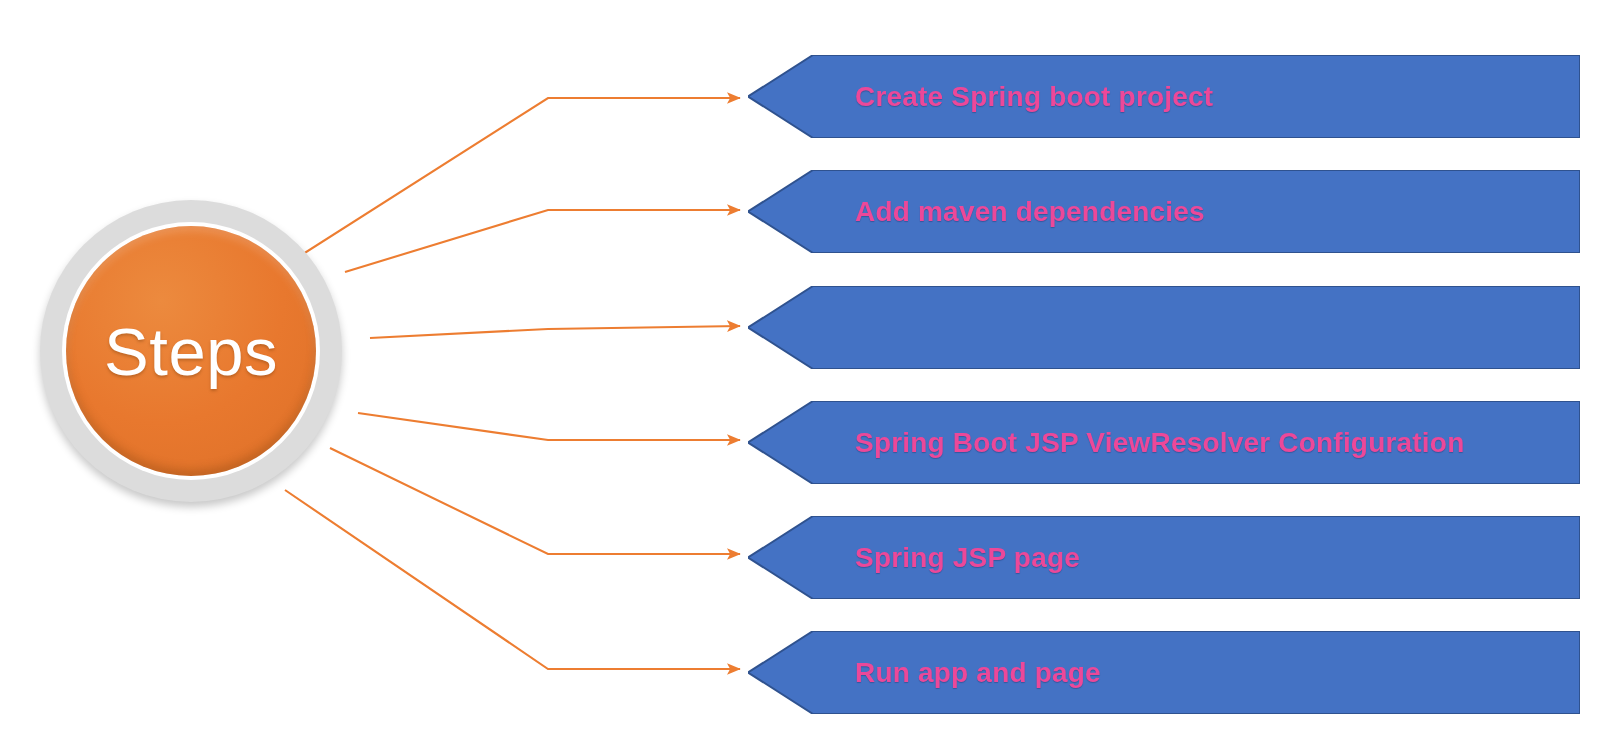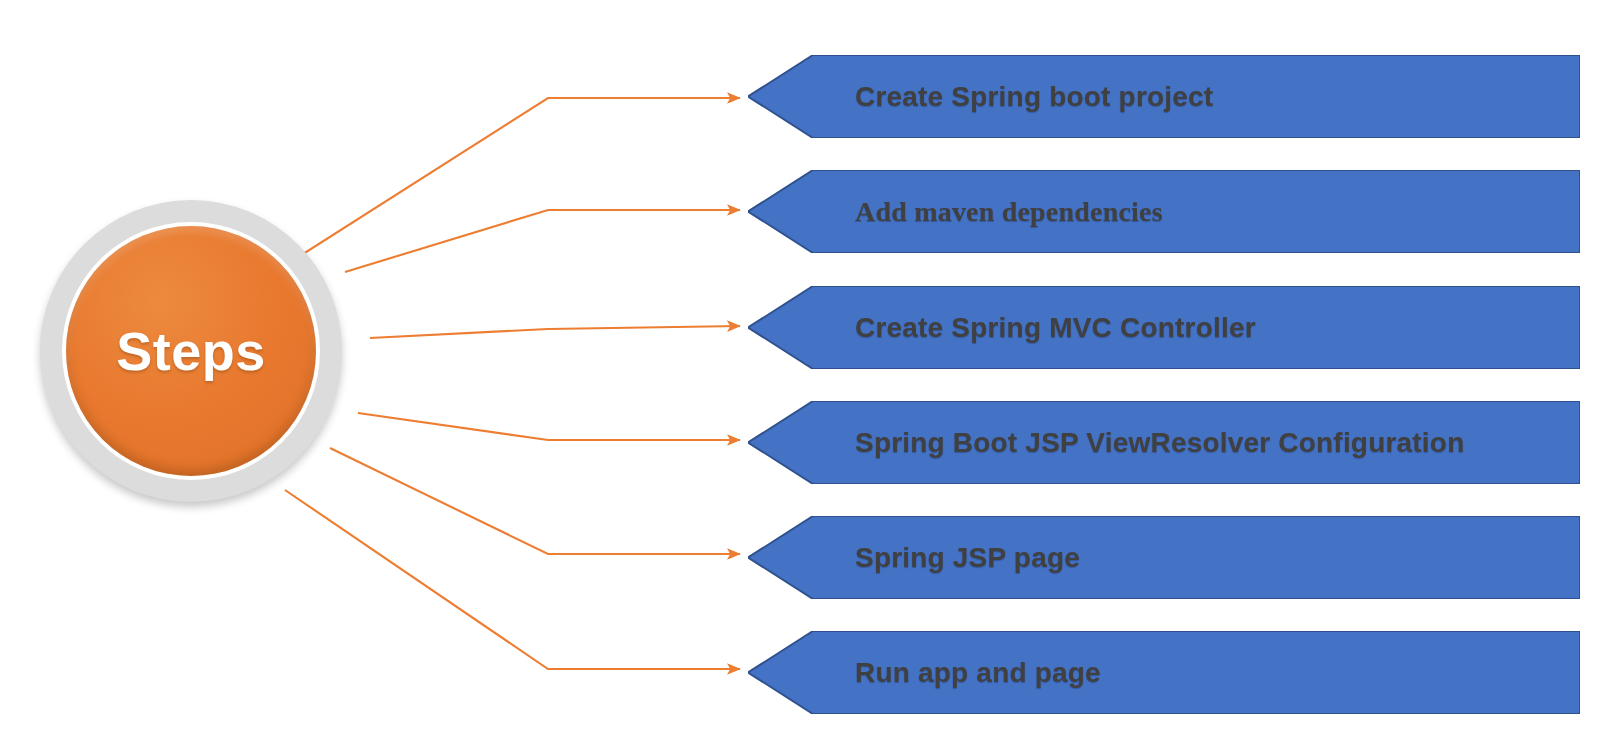--- a/index.html
+++ b/index.html
@@ -55,22 +55,22 @@
     border-radius: 50%;
     background: radial-gradient(circle at 38% 30%, #ec8a3e 0%, #e8782e 52%, #dd7028 100%);
     box-shadow: inset 0 -6px 10px rgba(120,60,10,0.30),
                 inset 0 5px 8px rgba(255,255,255,0.18);
     display: flex;
     align-items: center;
     justify-content: center;
   }
   #hub-label {
     color: #ffffff;
-    font-size: 54px;
-    font-weight: 700;
+    font-size: 67px;
+    font-weight: 400;
     letter-spacing: 0.5px;
     line-height: 1;
     text-shadow: 0 2px 3px rgba(110,55,10,0.35);
     user-select: none;
   }
 
   
   #connectors {
     position: absolute;
     left: 0;
@@ -90,21 +90,21 @@
   .chevron-shape {
     position: absolute;
     left: 0;
     top: 0;
     width: 100%;
     height: 100%;
   }
   .chevron-label {
     position: relative;
     z-index: 2;
-    color: #404040;
+    color: #ec4899;
     font-size: 28px;
     font-weight: bold;
     letter-spacing: 0.2px;
     white-space: nowrap;
     margin-left: 107px;
     text-shadow: 0 1px 1px rgba(20,40,90,0.35);
     user-select: none;
   }
 </style>
 </head>
@@ -136,32 +136,31 @@
     </div>
   </div>
 
   <div class="chevron" style="left:748px; top:55px; width:832px;">
     <svg class="chevron-shape" viewBox="0 0 832 83" preserveAspectRatio="none" xmlns="http://www.w3.org/2000/svg">
       <polygon points="0,41.5 65,0 832,0 832,83 65,83" fill="#4472c4" stroke="#2f528f" stroke-width="2"></polygon>
     </svg>
     <span class="chevron-label">Create Spring boot project</span>
   </div>
 
-  <div class="chevron" style="left:748px; top:170px; width:832px;font-family:Liberation Serif, serif;">
+  <div class="chevron" style="left:748px; top:170px; width:832px;">
     <svg class="chevron-shape" viewBox="0 0 832 83" preserveAspectRatio="none" xmlns="http://www.w3.org/2000/svg">
       <polygon points="0,41.5 65,0 832,0 832,83 65,83" fill="#4472c4" stroke="#2f528f" stroke-width="2"></polygon>
     </svg>
     <span class="chevron-label">Add maven dependencies</span>
   </div>
 
   <div class="chevron" style="left:748px; top:286px; width:832px;">
     <svg class="chevron-shape" viewBox="0 0 832 83" preserveAspectRatio="none" xmlns="http://www.w3.org/2000/svg">
       <polygon points="0,41.5 65,0 832,0 832,83 65,83" fill="#4472c4" stroke="#2f528f" stroke-width="2"></polygon>
     </svg>
-    <span class="chevron-label">Create Spring MVC Controller</span>
   </div>
 
   <div class="chevron" style="left:748px; top:401px; width:832px;">
     <svg class="chevron-shape" viewBox="0 0 832 83" preserveAspectRatio="none" xmlns="http://www.w3.org/2000/svg">
       <polygon points="0,41.5 65,0 832,0 832,83 65,83" fill="#4472c4" stroke="#2f528f" stroke-width="2"></polygon>
     </svg>
     <span class="chevron-label">Spring Boot JSP ViewResolver Configuration</span>
   </div>
 
   <div class="chevron" style="left:748px; top:516px; width:832px;">

